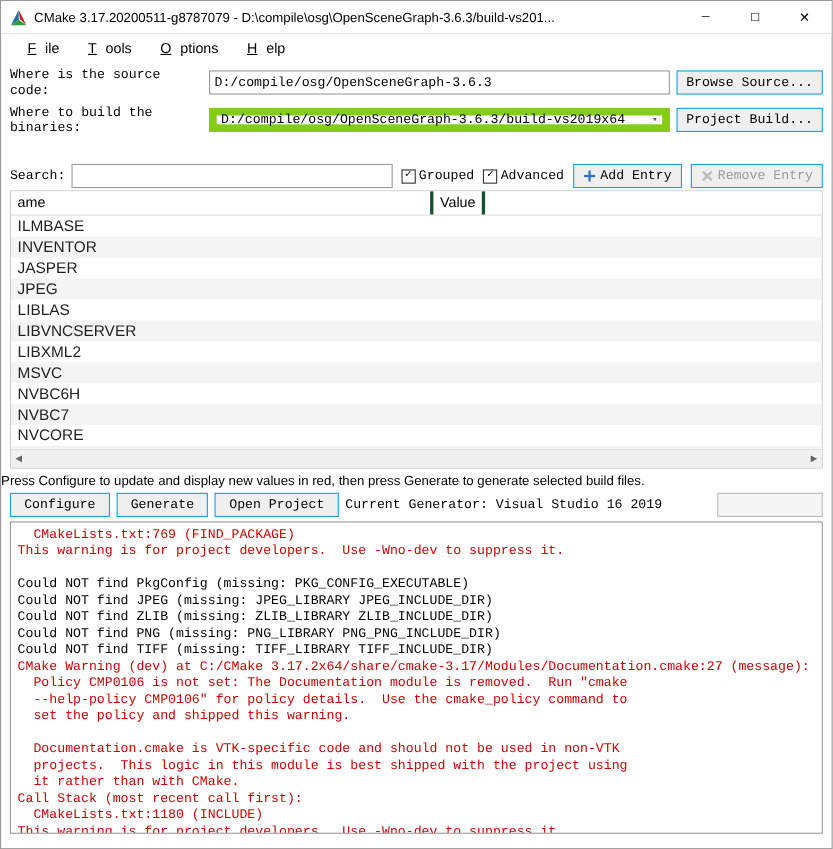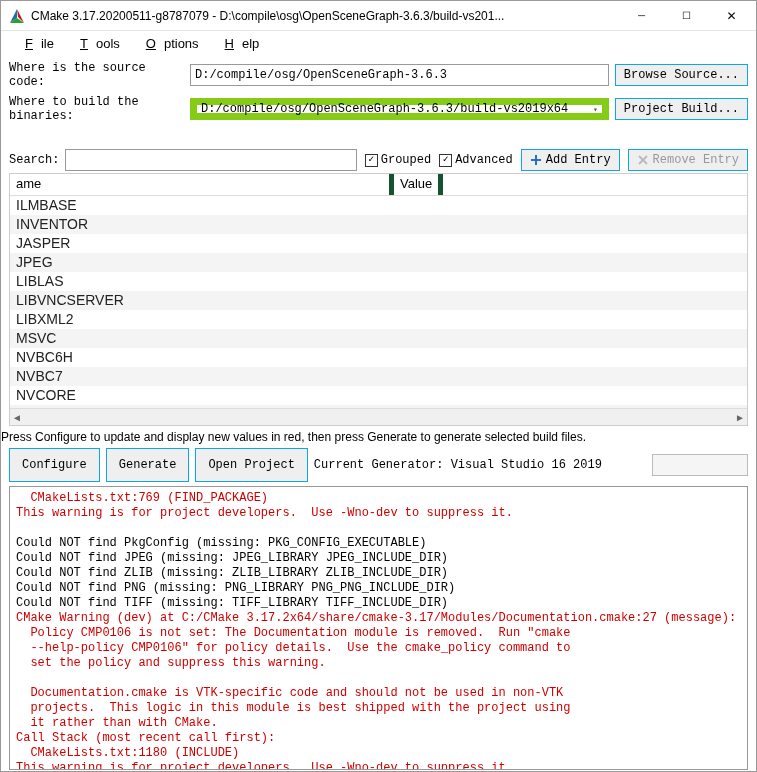--- a/index.html
+++ b/index.html
@@ -34,29 +34,29 @@
     .row .combo { flex: 1; height: 22px; border: 7px solid #84cc16; padding: 0 4px; font-family: "Courier New", monospace; font-size: 12px; display: flex; align-items: center; justify-content: space-between; }
     .btn { height: 22px; padding: 0 8px; background: #efefef; border: 1px solid #0ea5e9; font-family: "Courier New", monospace; font-size: 12px; display: flex; align-items: center; gap: 4px; white-space: nowrap; }
     .btn.disabled { color: #999; }
     .search-row { display: flex; align-items: center; gap: 8px; margin-top: 20px; }
     .search-row label { font-family: "Courier New", monospace; font-size: 12px; width: 48px; }
     .search-row input { width: 355px; height: 22px; border: 1px solid #999; padding: 0 4px; }
     .check { display: flex; align-items: center; gap: 3px; font-family: "Courier New", monospace; font-size: 12px; }
     .check .box { width: 13px; height: 13px; border: 1px solid #333; display: flex; align-items: center; justify-content: center; font-size: 10px; line-height: 1; }
     .table-wrap { margin: 0 8px; border: 1px solid #ccc; height: 253px; display: flex; flex-direction: column; margin-top: -4px;}
     .thead { display: flex; height: 22px; background: #fff; border-bottom: 1px solid #ddd; }
-    .thead .th { padding: 2px 6px; font-size: 13px; border-right: 5px solid #14532d; }
+    .thead .th { padding: 2px 6px; font-size: 13px; border-right: 3px solid #14532d; }
     .thead .th.name { width: 384px; }
     .tbody { flex: 1; overflow-y: auto; overflow-x: hidden; }
     .tr { height: 19px; line-height: 19px; padding: 0 6px; font-size: 14px; color: #222; }
     .tr:nth-child(even) { background: #f4f4f4; }
     .hscroll { height: 17px; background: #f0f0f0; border-top: 1px solid #ddd; display: flex; align-items: center; justify-content: space-between; padding: 0 2px; font-size: 10px; color: #666; }
     .hint { text-align: left; font-family: Liberation Sans, sans-serif; font-size: 12px; padding: 4px 0; }
     .action-row { display: flex; align-items: center; gap: 6px; padding: 0 8px; }
-    .action-row .btn { padding: 2px 12px; height: 34px; }
+    .action-row .btn { padding: 2px 12px; height: 22px; }
     .action-row .gen-label { font-family: "Courier New", monospace; font-size: 12px; }
     .action-row .filler { flex: 1; }
     .action-row .recessed { border: 1px solid #bbb; height: 22px; width: 96px; background: #f5f5f5; }
     .log { margin: 4px 8px 8px 8px; border: 1px solid #999; height: 284px; padding: 4px 6px; font-family: "Courier New", monospace; font-size: 12px; line-height: 1.25; overflow: hidden; white-space: pre; }
     .log .red { color: #d00000; }
     .plus-ico { width: 12px; height: 12px; display: inline-block; }
     .del-ico { width: 12px; height: 12px; display: inline-block; }
     .combo-arrow { font-size: 8px; color: #555; }
     .cmake-logo { display:inline-block; }
   </style>
@@ -173,21 +173,21 @@
 <span class="red">This warning is for project developers.  Use -Wno-dev to suppress it.</span>
 <span></span>
 <span>Could NOT find PkgConfig (missing: PKG_CONFIG_EXECUTABLE)</span>
 <span>Could NOT find JPEG (missing: JPEG_LIBRARY JPEG_INCLUDE_DIR)</span>
 <span>Could NOT find ZLIB (missing: ZLIB_LIBRARY ZLIB_INCLUDE_DIR)</span>
 <span>Could NOT find PNG (missing: PNG_LIBRARY PNG_PNG_INCLUDE_DIR)</span>
 <span>Could NOT find TIFF (missing: TIFF_LIBRARY TIFF_INCLUDE_DIR)</span>
 <span class="red">CMake Warning (dev) at C:/CMake 3.17.2x64/share/cmake-3.17/Modules/Documentation.cmake:27 (message):</span>
 <span class="red">  Policy CMP0106 is not set: The Documentation module is removed.  Run "cmake</span>
 <span class="red">  --help-policy CMP0106" for policy details.  Use the cmake_policy command to</span>
-<span class="red">  set the policy and suppress this warning.</span>
+<span class="red">  set the policy and shipped this warning.</span>
 <span class="red"></span>
 <span class="red">  Documentation.cmake is VTK-specific code and should not be used in non-VTK</span>
 <span class="red">  projects.  This logic in this module is best shipped with the project using</span>
 <span class="red">  it rather than with CMake.</span>
 <span class="red">Call Stack (most recent call first):</span>
 <span class="red">  CMakeLists.txt:1180 (INCLUDE)</span>
 <span class="red">This warning is for project developers.  Use -Wno-dev to suppress it.</span>
 <span></span>
 
 </div>

